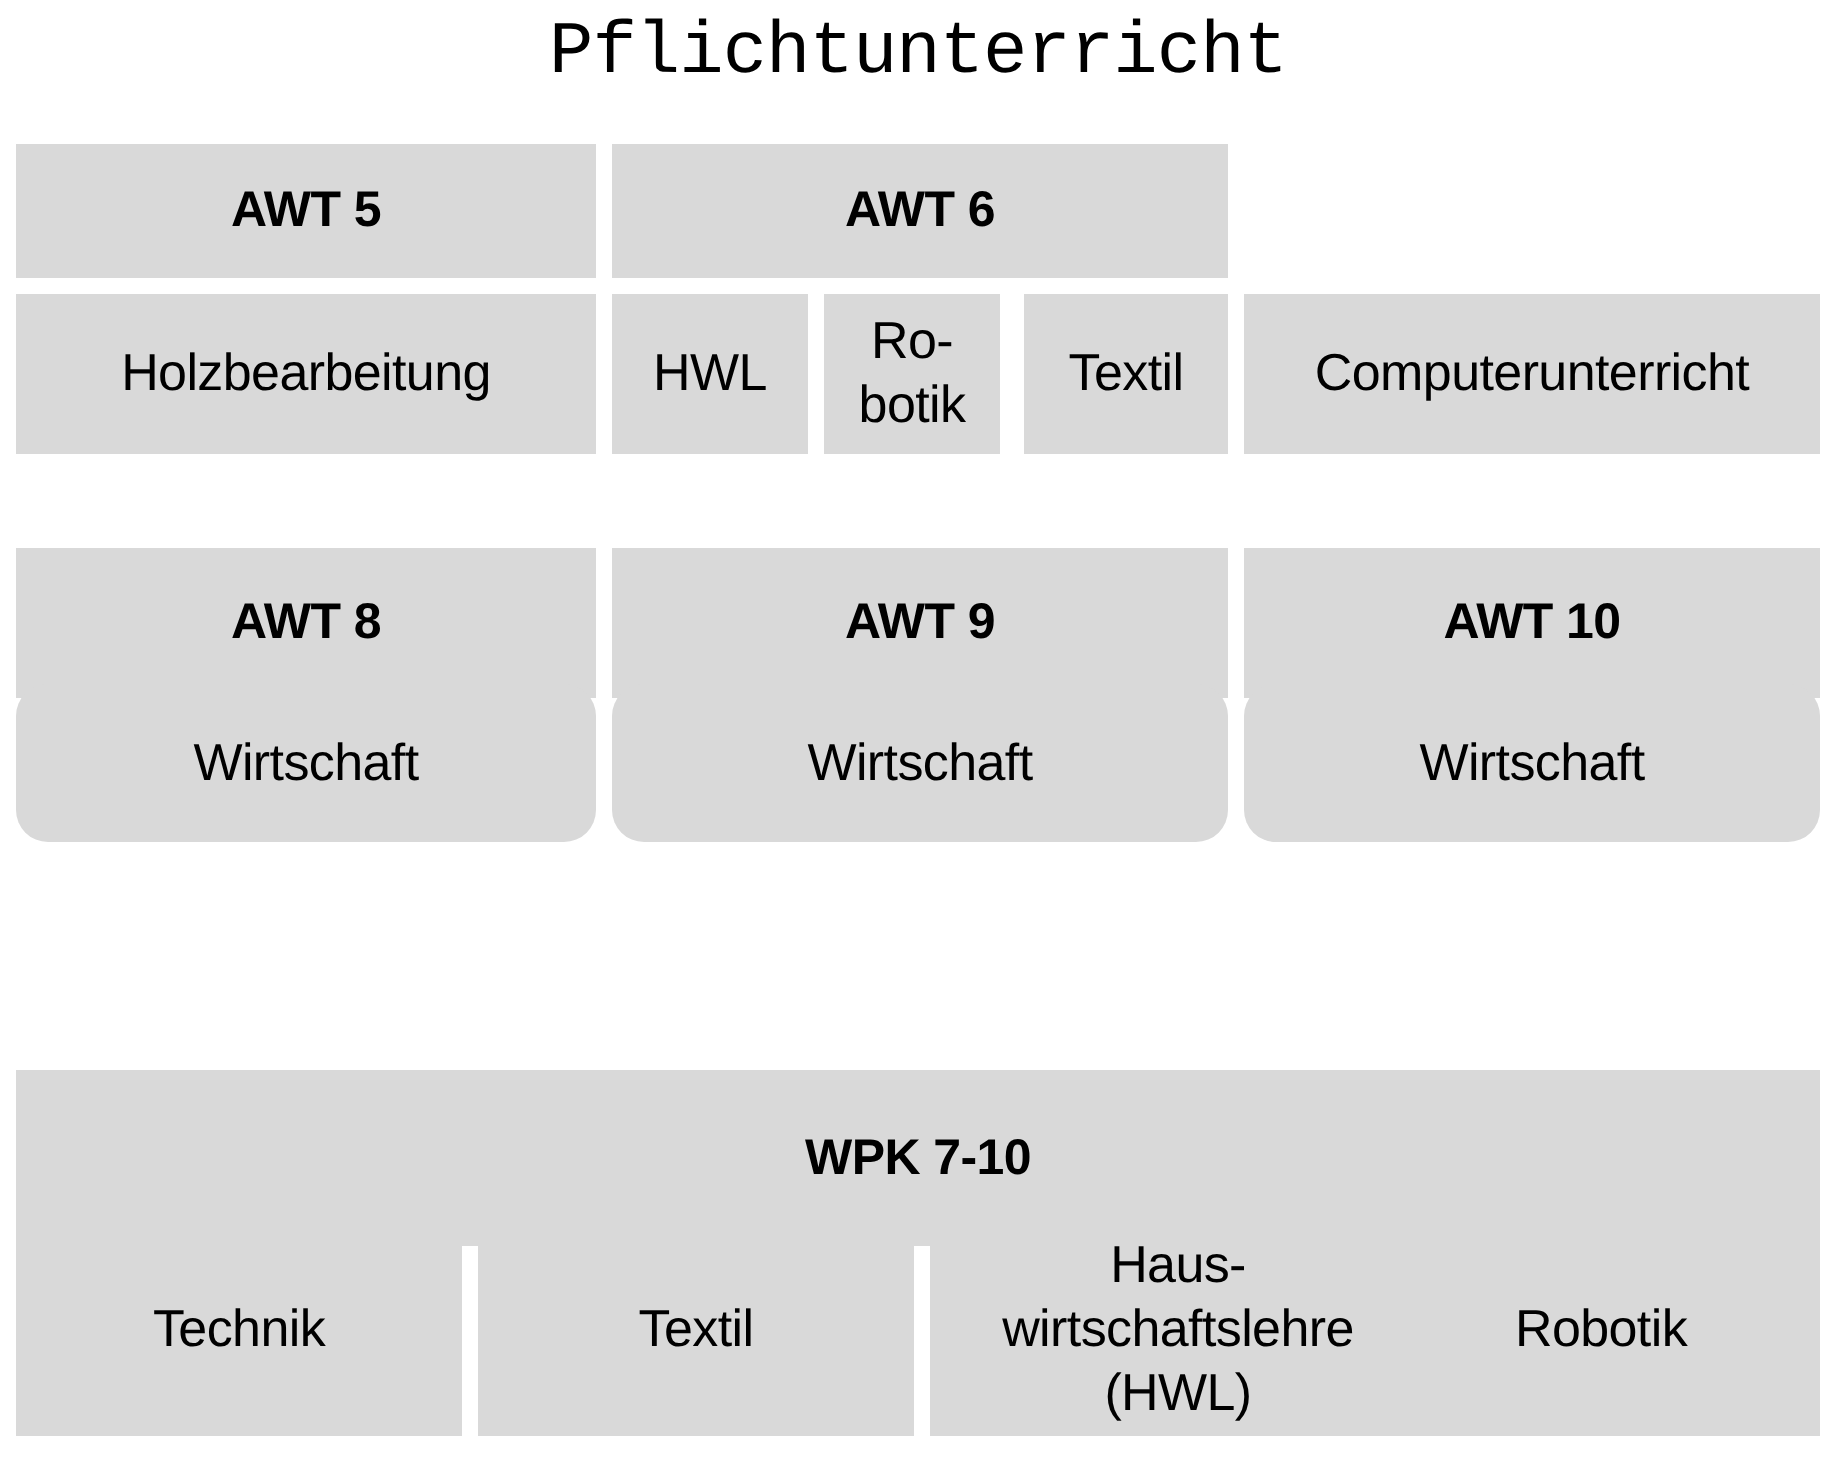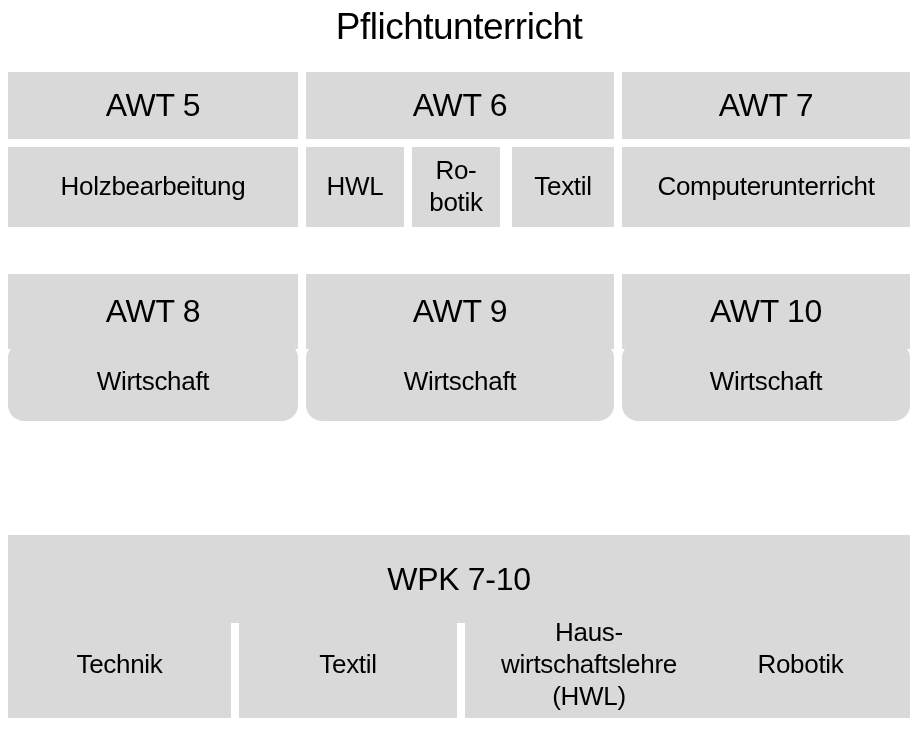--- a/index.html
+++ b/index.html
@@ -19,33 +19,34 @@
   .section-title {
     position: absolute;
     left: 0;
     width: 918px;
     text-align: center;
     font-size: 37px;
     font-weight: 500;
     letter-spacing: -0.5px;
     line-height: 42px;
     white-space: nowrap;
+    font-family: Liberation Mono, monospace;
   }
   .cell {
     position: absolute;
     background: var(--cell-bg, #d9d9d9);
     display: flex;
     align-items: center;
     justify-content: center;
     text-align: center;
     letter-spacing: -0.3px;
   }
   .hdr {
-    font-size: 32px;
-    font-weight: 400;
+    font-size: 25px;
+    font-weight: 700;
     white-space: nowrap;
     text-align: right;
   }
   .sub {
     font-size: 26px;
     font-weight: 400;
     line-height: 1.22;
     white-space: pre-line;
   }
 
@@ -75,21 +76,20 @@
 </style>
 </head>
 <body>
 
 <div id="stage">
 
   <div id="t-pflicht" class="section-title">Pflichtunterricht</div>
 
   <div class="cell hdr r1h col5">AWT 5</div>
   <div class="cell hdr r1h col6">AWT 6</div>
-  <div class="cell hdr r1h col7">AWT 7</div>
 
   <div class="cell sub r1c col5">Holzbearbeitung</div>
   <div id="c-hwl" class="cell sub r1c">HWL</div>
   <div id="c-robotik6" class="cell sub r1c">Ro-
 botik</div>
   <div id="c-textil6" class="cell sub r1c">Textil</div>
   <div class="cell sub r1c col7">Computerunterricht</div>
 
   <div class="cell hdr r2h col5">AWT 8</div>
   <div class="cell hdr r2h col6">AWT 9</div>

